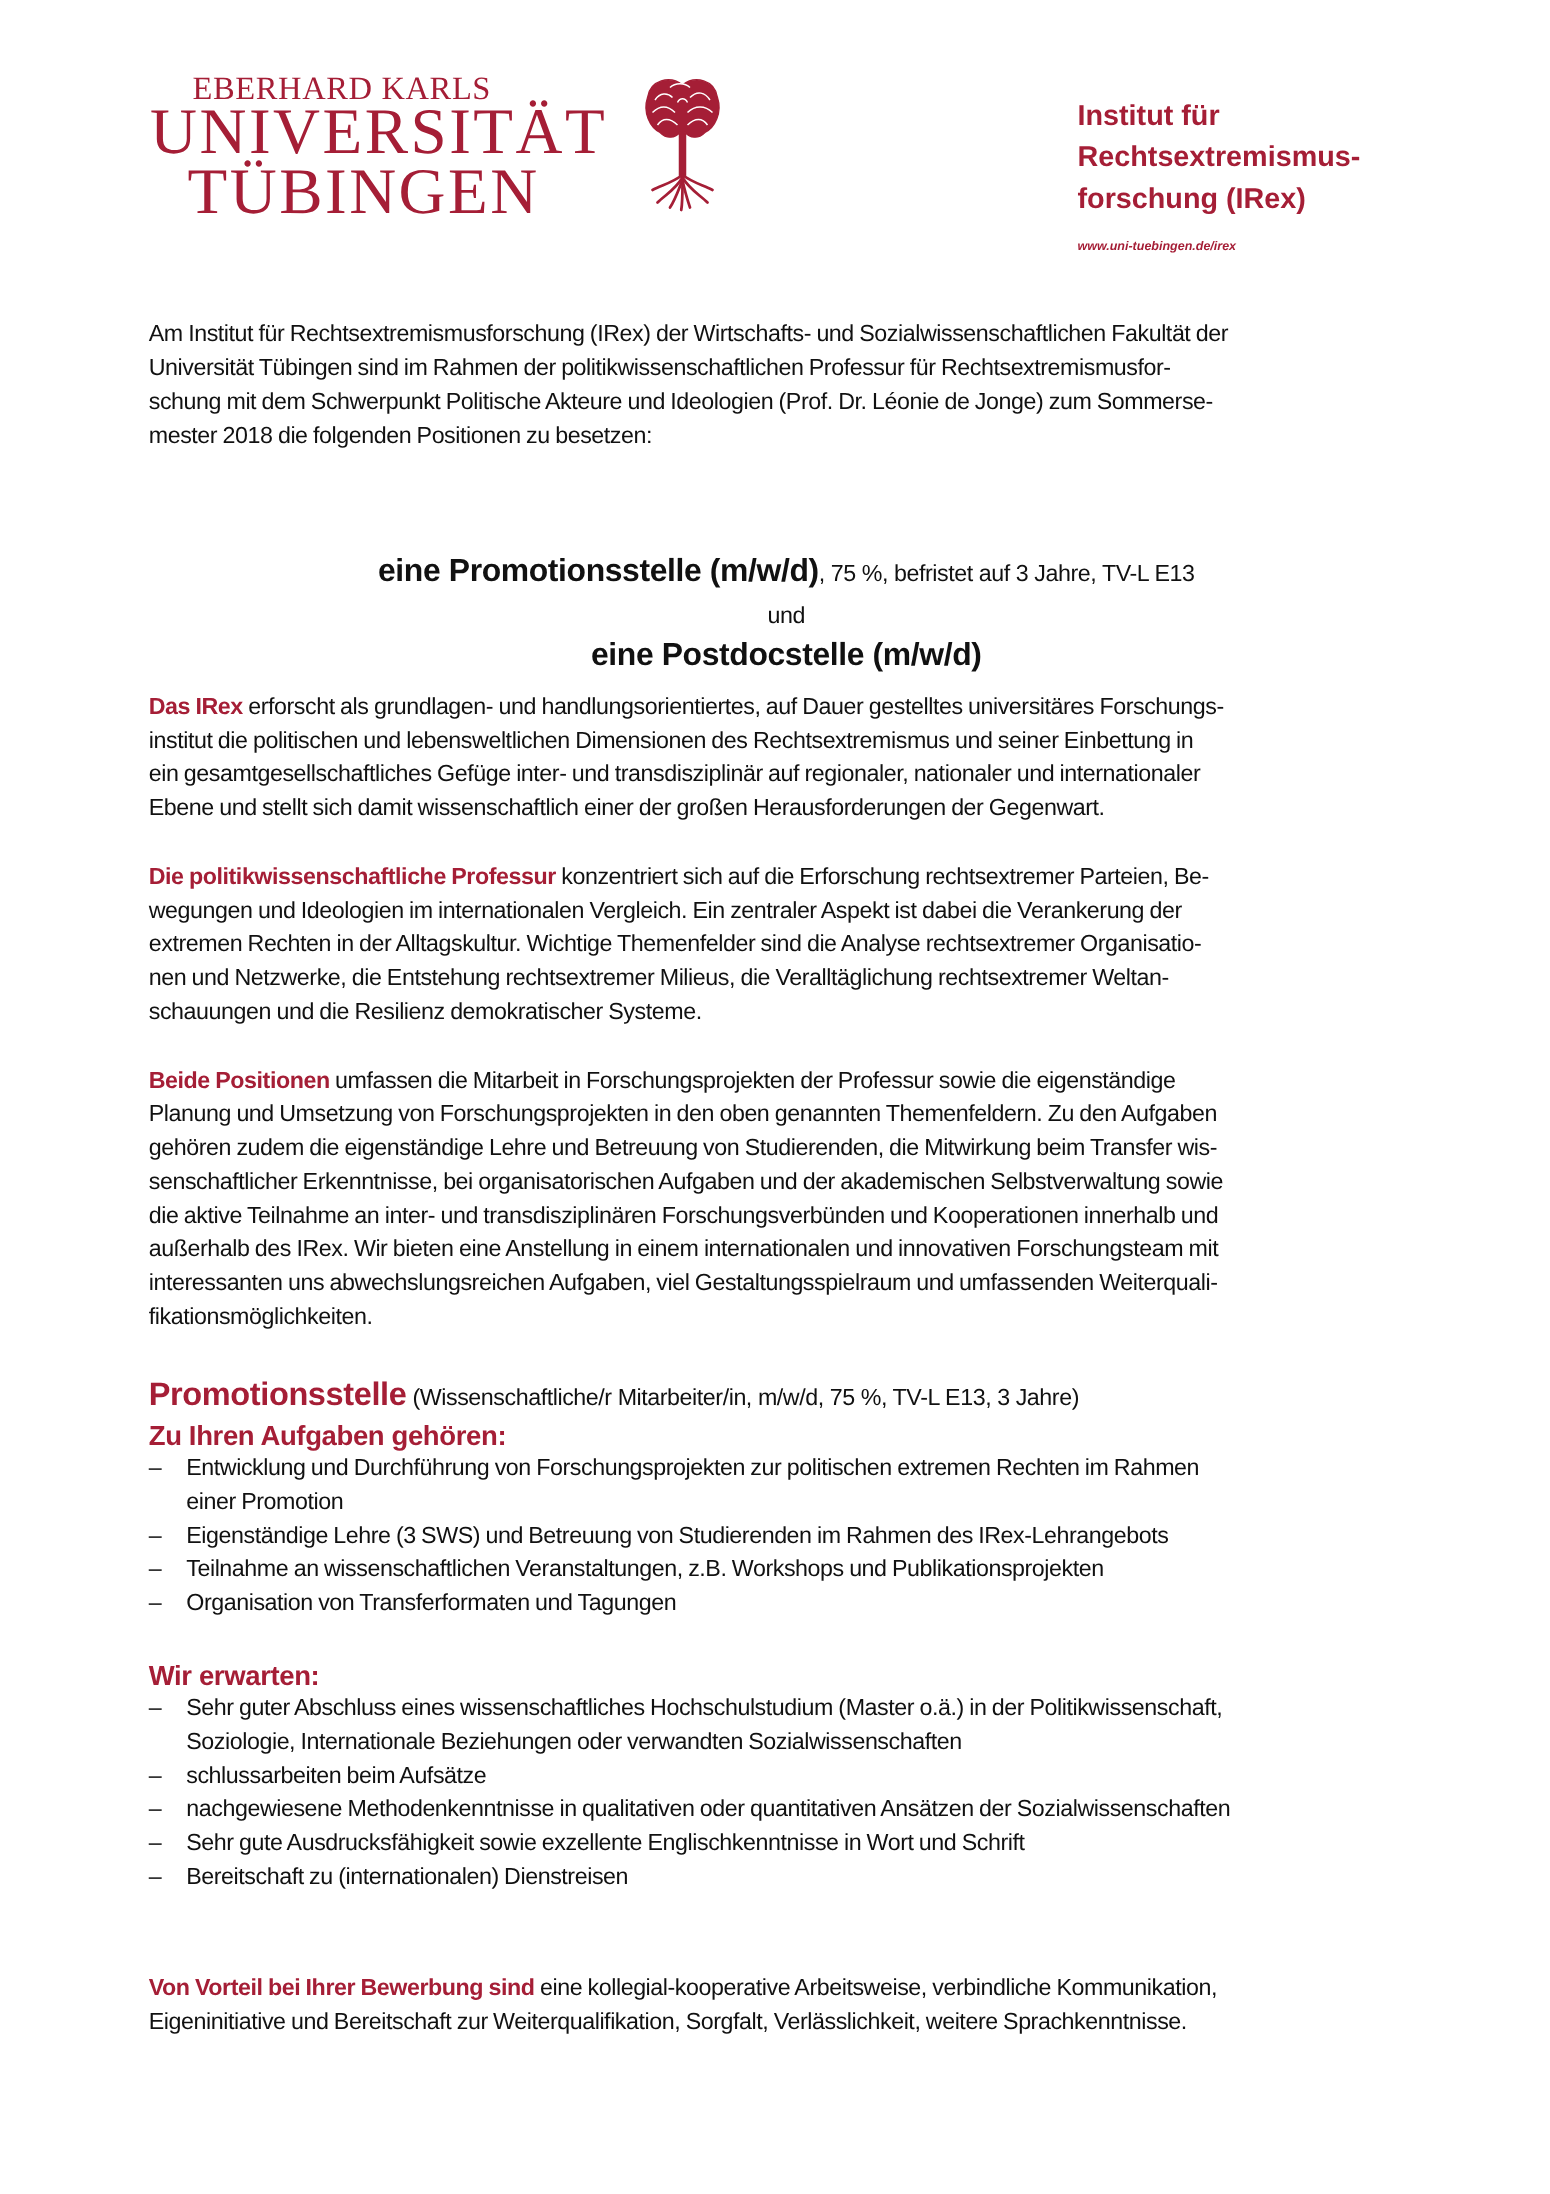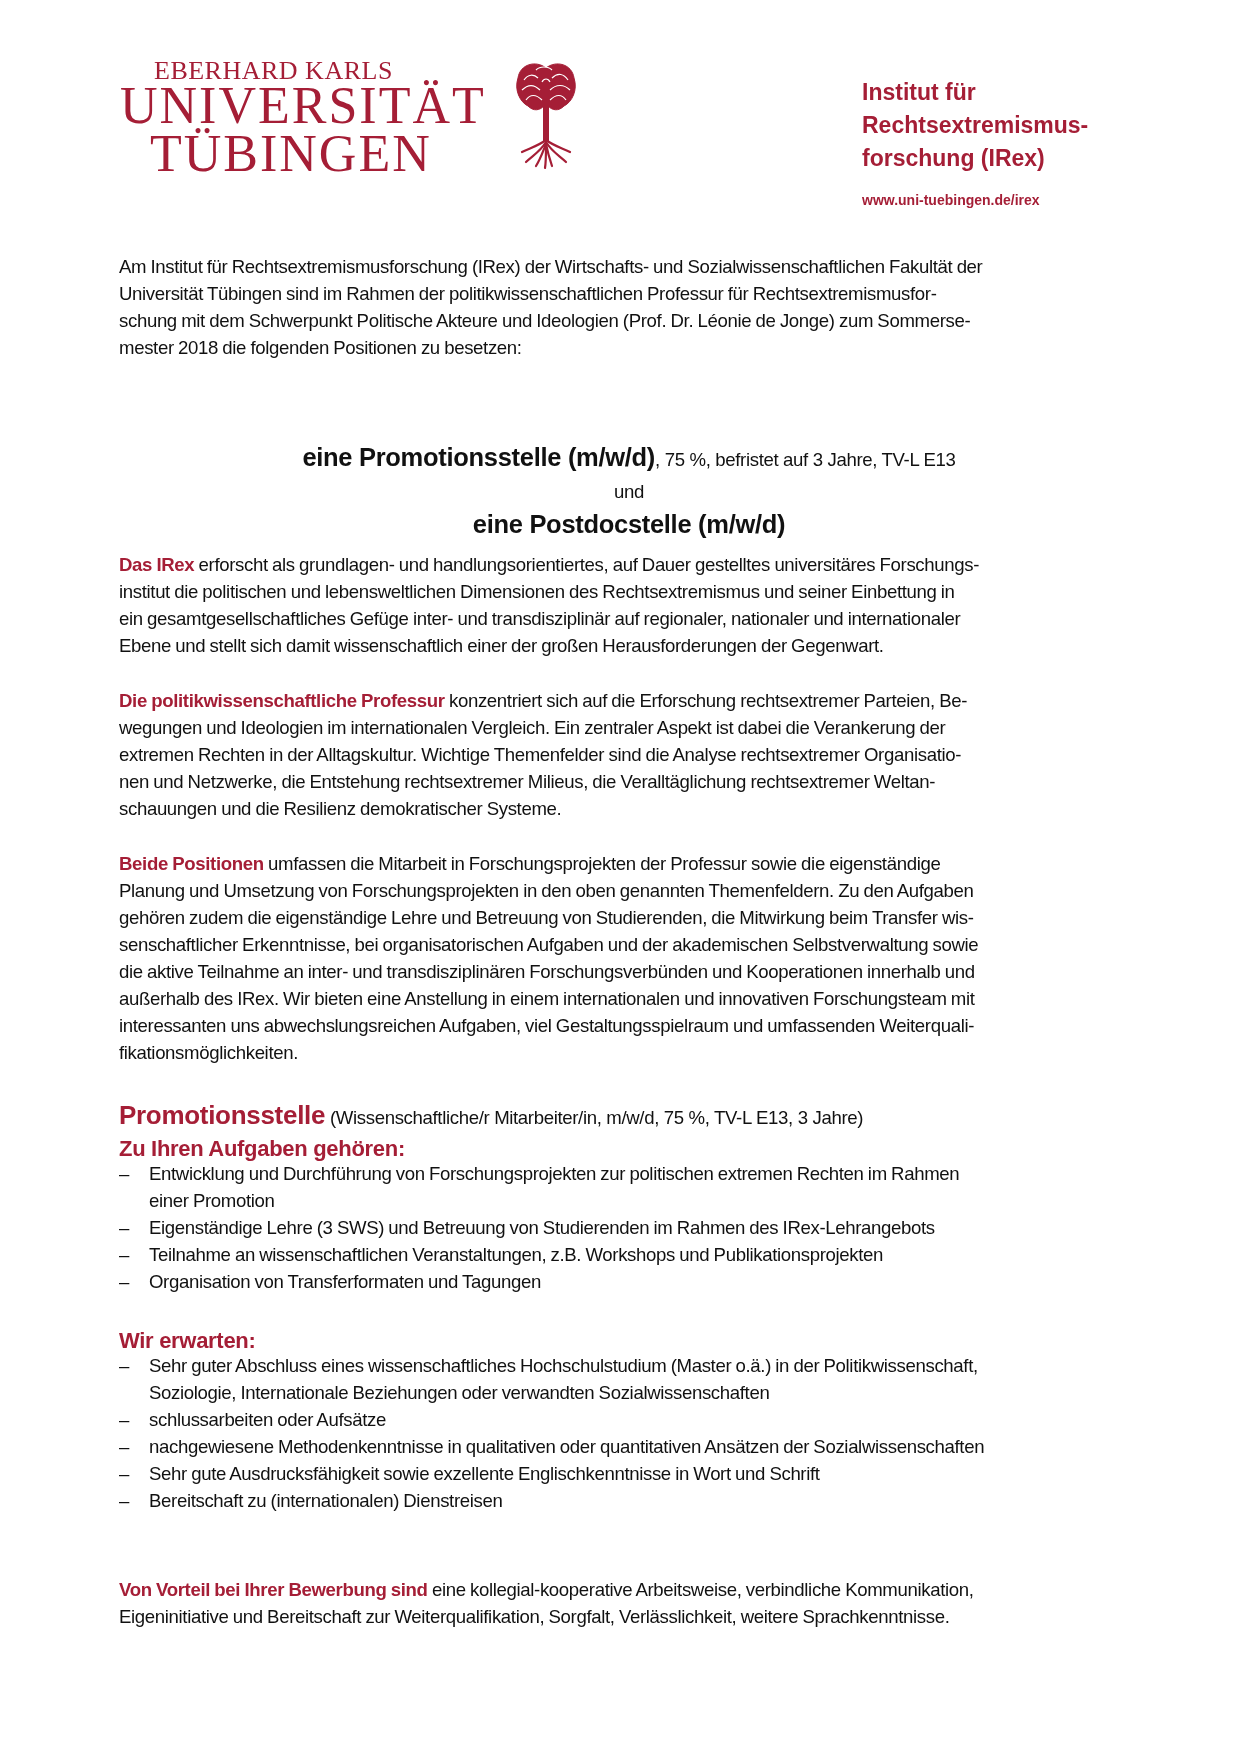--- a/index.html
+++ b/index.html
@@ -71,21 +71,22 @@
       color: #a51e36;
       font-weight: bold;
     }
     .institute-name {
       font-size: 23px;
       line-height: 33px;
       white-space: pre-line;
     }
     .institute-url {
       margin-top: 17px;
-      font-size: 14px;
+      font-size: 10px;
+      font-style: italic;
     }
     
     .para {
       position: absolute;
       left: 119px;
       width: 1020px;
       font-size: 18.6px;
       line-height: 27px;
       letter-spacing: -0.35px;
       word-spacing: -0.5px;
@@ -280,21 +281,21 @@
   <div class="subhead" style="top:1328px;">Wir erwarten:</div>
 
   <ul class="bullets" style="top:1352px;">
     <li>
       <span class="dash">–</span>
       <span class="line">Sehr guter Abschluss eines wissenschaftliches Hochschulstudium (Master o.ä.) in der Politikwissenschaft,</span>
       <span class="line">Soziologie, Internationale Beziehungen oder verwandten Sozialwissenschaften</span>
     </li>
     <li>
       <span class="dash">–</span>
-      <span class="line">schlussarbeiten oder Aufsätze</span>
+      <span class="line">schlussarbeiten beim Aufsätze</span>
     </li>
     <li>
       <span class="dash">–</span>
       <span class="line">nachgewiesene Methodenkenntnisse in qualitativen oder quantitativen Ansätzen der Sozialwissenschaften</span>
     </li>
     <li>
       <span class="dash">–</span>
       <span class="line">Sehr gute Ausdrucksfähigkeit sowie exzellente Englischkenntnisse in Wort und Schrift</span>
     </li>
     <li>

